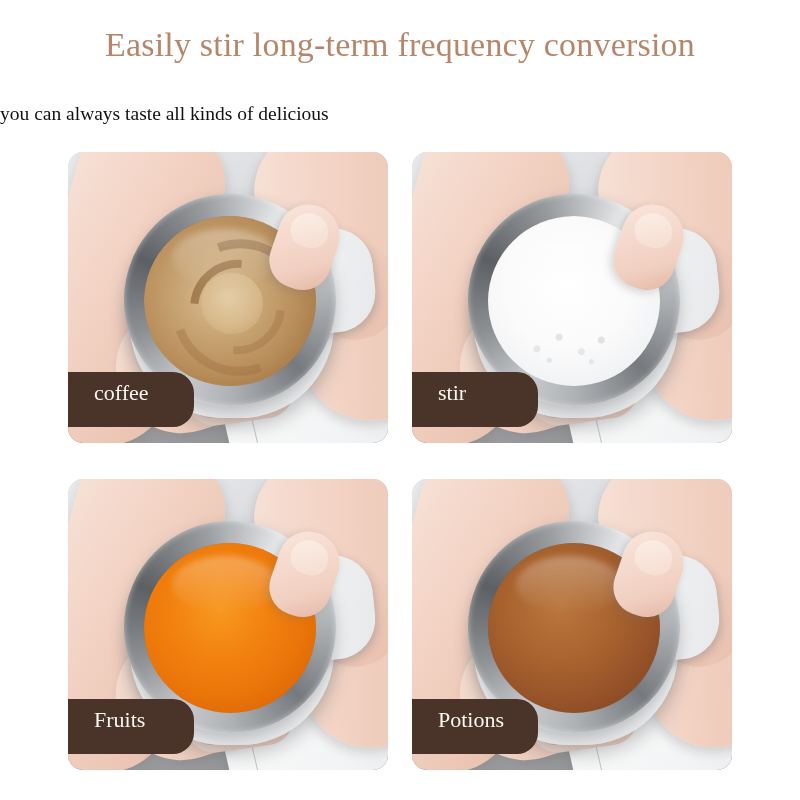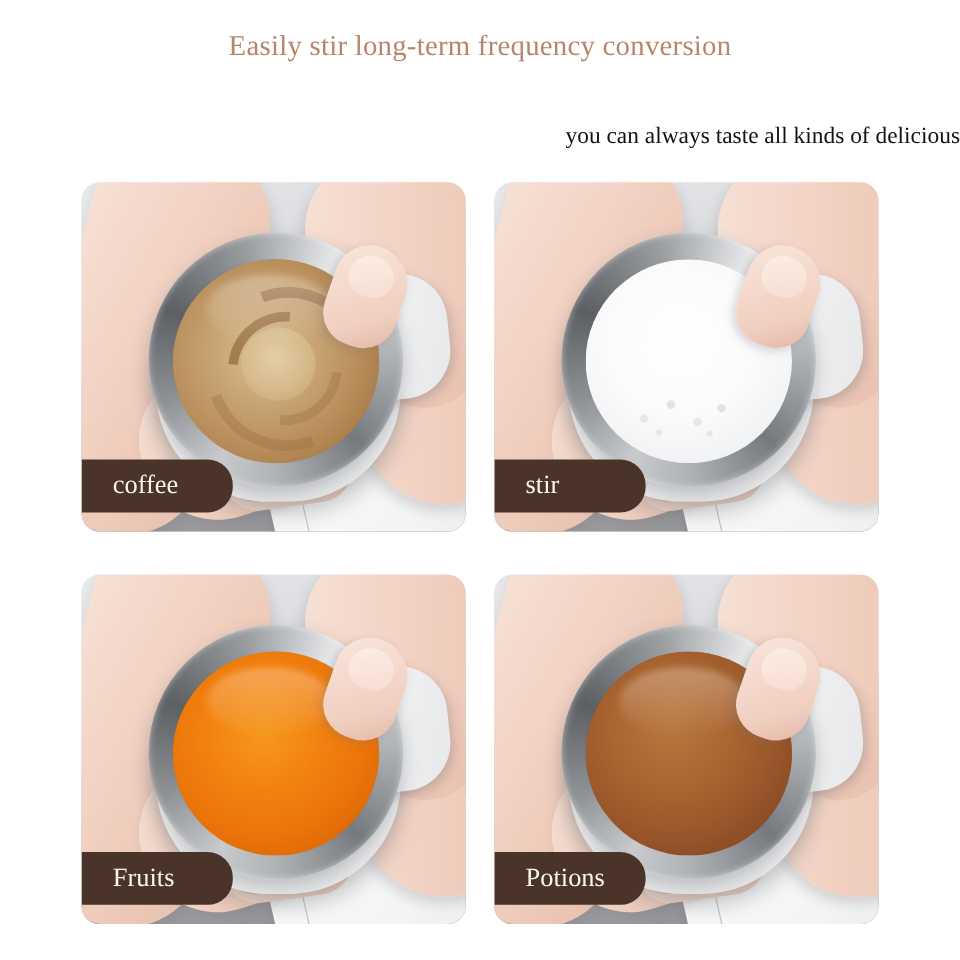--- a/index.html
+++ b/index.html
@@ -20,31 +20,31 @@
     background: #ffffff;
   }
 
   
   .headline {
     position: absolute;
     top: 26px;
     left: 0;
     width: 800px;
     text-align: center;
-    font-size: 24px;
+    font-size: 34px;
     letter-spacing: .2px;
     color: #b5866a;
     white-space: nowrap;
   }
   .subhead {
     position: absolute;
     top: 103px;
     left: 0;
     width: 800px;
-    text-align: right;
+    text-align: left;
     font-size: 19.5px;
     color: #111111;
     white-space: nowrap;
   }
 
   
   .grid {
     position: absolute;
     left: 68px;
     top: 152px;
@@ -328,21 +328,21 @@
     filter: blur(3px);
   }
 
   
   .badge {
     position: absolute;
     left: 0;
     bottom: 16px;
     min-width: 78px;
     height: 42px;
-    padding: 0 22px 2px 26px;
+    padding: 0 22px 13px 26px;
     display: flex;
     align-items: center;
     background: #4a3328;
     color: #fbf6ef;
     font-size: 22px;
     border-radius: 0 21px 21px 0;
     z-index: 9;
     white-space: nowrap;
   }
 </style>

